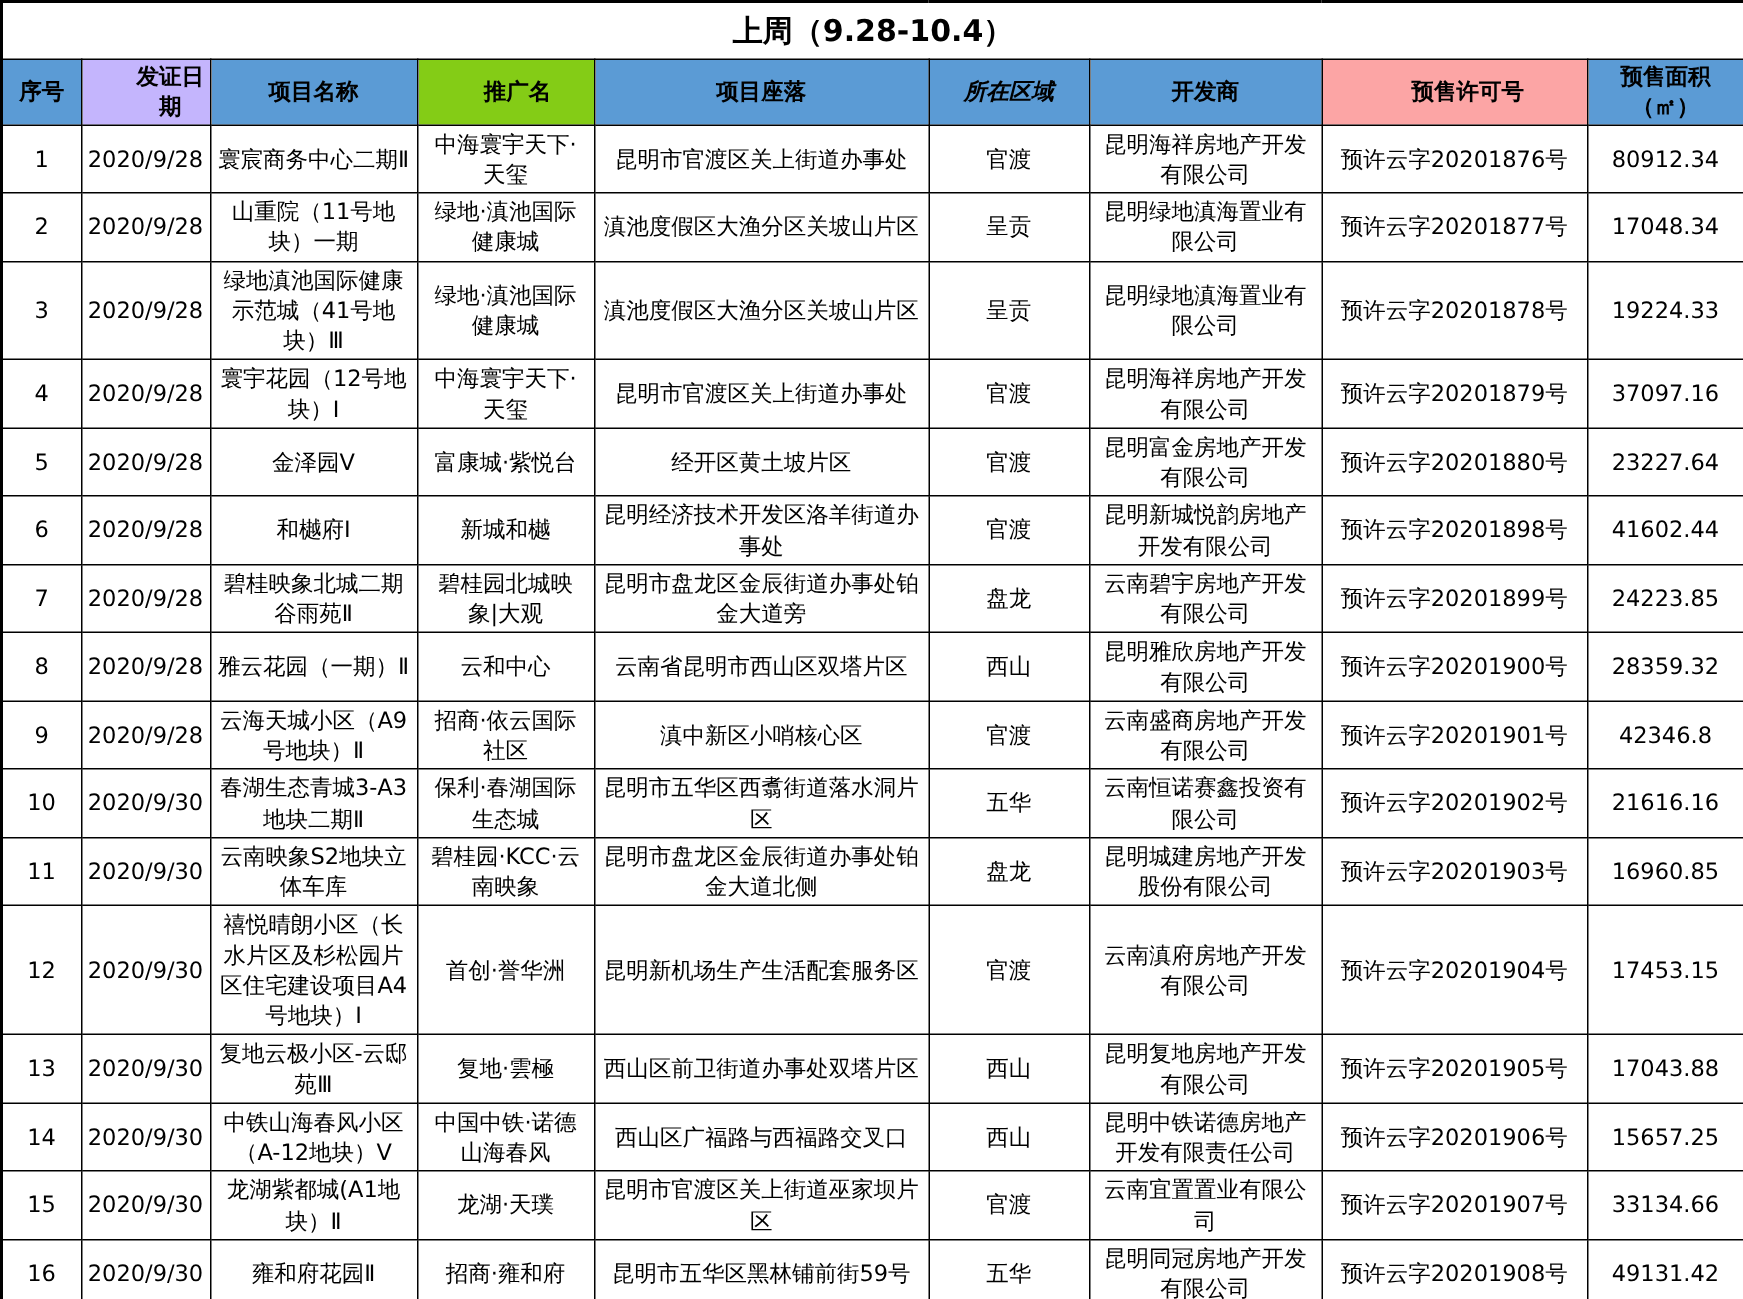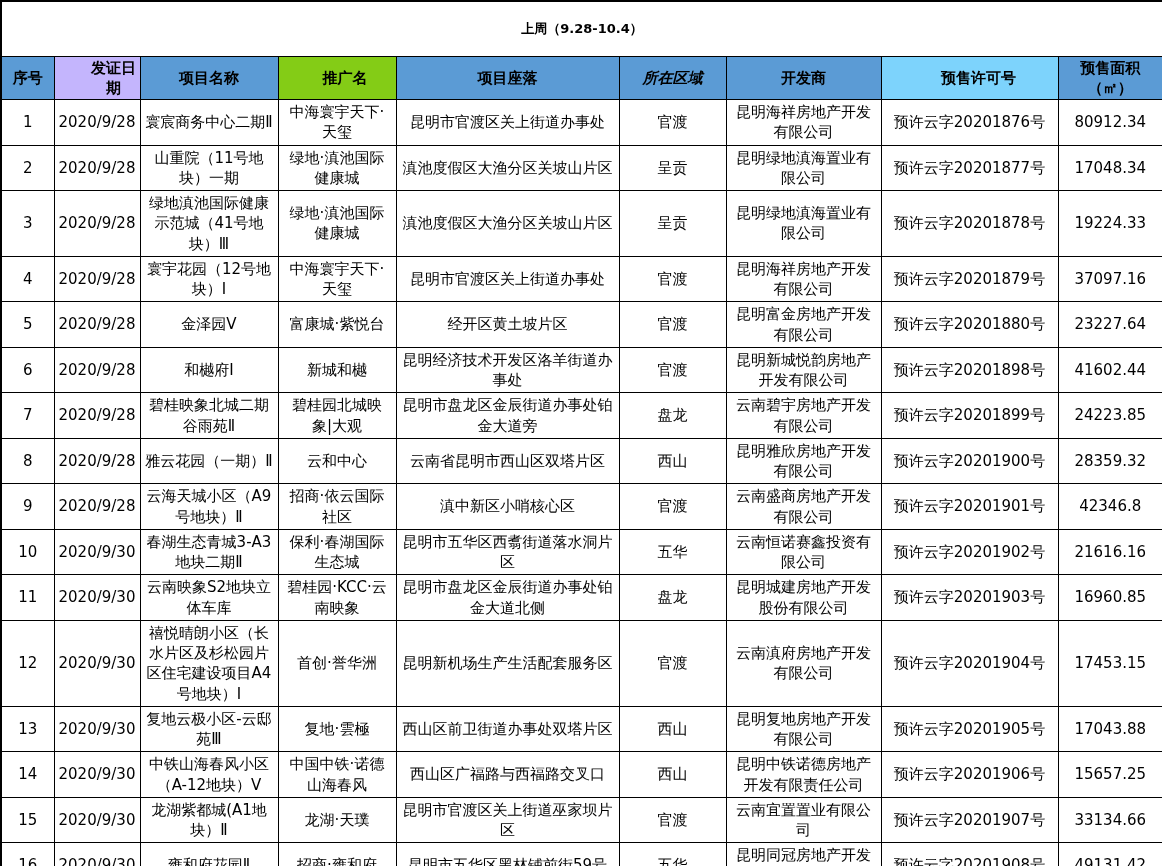--- a/index.html
+++ b/index.html
@@ -25,24 +25,24 @@
     vertical-align: middle;
     font-size: 15px;
     line-height: 1.35;
     padding: 2px 4px;
     word-break: break-all;
     overflow: hidden;
     box-sizing: border-box;
   }
   tr.title-row td {
     height: 20px;
-    font-size: 13px;
+    font-size: 20px;
     font-weight: bold;
     background: #ffffff;
-    padding: 18px 2px;
+    padding: 5px 2px;
   }
   tr.header-row th {
     background: #5b9bd5;
     font-weight: bold;
     height: 34px;
     white-space: pre-line;
     padding: 1px 2px;
   }
   tbody tr td { height: 44px; }
   tr.footer-row td {
@@ -78,21 +78,21 @@
         <td colspan="9">上周（9.28-10.4）</td>
       </tr>
       <tr class="header-row" id="header-row">
           <th style="background: rgb(91, 155, 213);">序号</th>
           <th style="background: #c4b5fd; padding-left: 35px;">发证日期</th>
           <th style="background: rgb(91, 155, 213);">项目名称</th>
           <th style="background: #84cc16; padding-left: 18px;">推广名</th>
           <th style="background: rgb(91, 155, 213);">项目座落</th>
           <th style="background: rgb(91, 155, 213); font-style: italic;">所在区域</th>
           <th style="background: rgb(91, 155, 213);">开发商</th>
-          <th style="background: #7dd3fc; padding-left: 20px;">预售许可号</th>
+          <th style="background: #fca5a5; padding-left: 20px;">预售许可号</th>
           <th style="background: rgb(91, 155, 213);">预售面积
 （㎡）</th>
         </tr>
     </thead>
     <tbody id="body-rows">
         <tr>
           <td>1</td>
           <td>2020/9/28</td>
           <td>寰宸商务中心二期Ⅱ</td>
           <td>中海寰宇天下·天玺</td>

